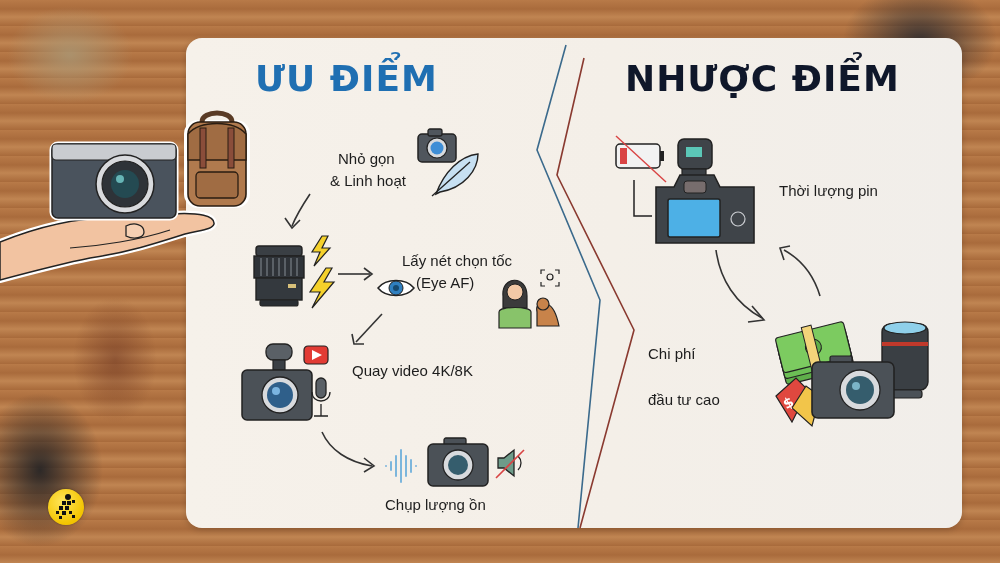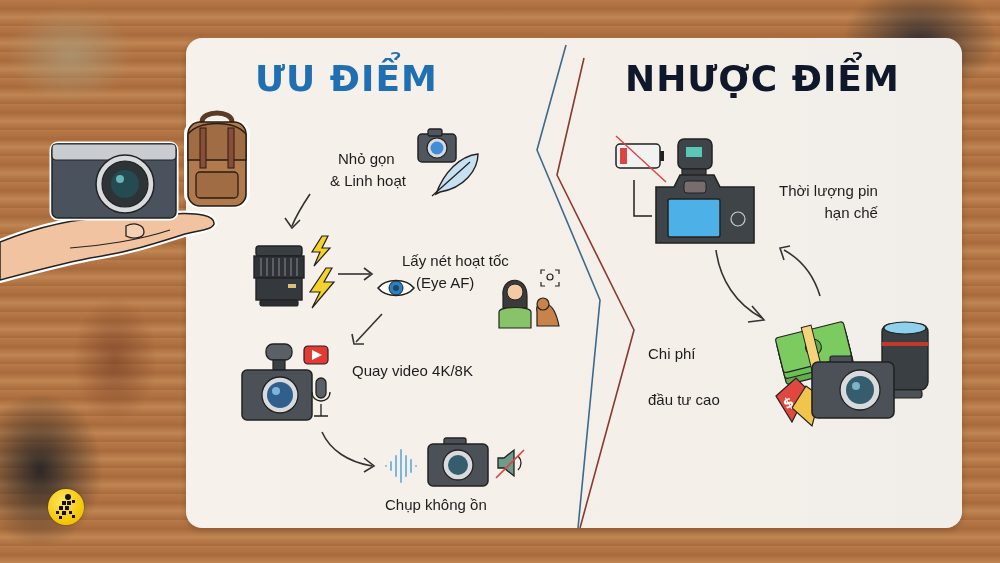--- a/index.html
+++ b/index.html
@@ -126,21 +126,21 @@
   <line x1="2" y1="8" x2="34" y2="8" stroke="#333" stroke-width="1.6"></line>
   <path d="M28,2 L36,8 L28,14" fill="none" stroke="#333" stroke-width="1.6"></path>
 </svg>
 
 <svg class="abs" style="left:376px;top:276px" width="40" height="24">
   <path d="M2,12 C10,2 30,2 38,12 C30,22 10,22 2,12 Z" fill="#fff" stroke="#222" stroke-width="1.5"></path>
   <circle cx="20" cy="12" r="7" fill="#2f7fbf" stroke="#222" stroke-width="1"></circle>
   <circle cx="20" cy="12" r="3" fill="#164a70"></circle>
 </svg>
 <div class="label" style="left:402px;top:250px">
-  <div>Lấy nét hoạt tốc</div>
+  <div>Lấy nét chọn tốc</div>
   <div style="padding-left:14px">(Eye AF)</div>
 </div>
 
 <svg class="abs" style="left:497px;top:268px" width="70" height="62">
   <path d="M6,28 C4,8 30,6 30,28 L30,40 L6,40 Z" fill="#3b3b3b" stroke="#222" stroke-width="1.2"></path>
   <circle cx="18" cy="24" r="8" fill="#f3c9a6" stroke="#222" stroke-width="1"></circle>
   <path d="M2,60 L2,44 C2,38 34,38 34,44 L34,60 Z" fill="#88c36a" stroke="#222" stroke-width="1.2"></path>
   <g>
     <path d="M40,58 L40,44 C38,36 46,32 50,36 C56,38 60,48 62,58 Z" fill="#c8834a" stroke="#222" stroke-width="1.2"></path>
     <circle cx="46" cy="36" r="6" fill="#c8834a" stroke="#222" stroke-width="1.2"></circle>
@@ -195,41 +195,40 @@
   <rect x="18" y="2" width="22" height="8" rx="2" fill="#4b5157" stroke="#222" stroke-width="1.3"></rect>
   <rect x="2" y="8" width="60" height="42" rx="5" fill="#4b5157" stroke="#222" stroke-width="1.5"></rect>
   <circle cx="32" cy="29" r="15" fill="#d8dadd" stroke="#222" stroke-width="1.3"></circle>
   <circle cx="32" cy="29" r="10" fill="#355d6d"></circle>
 </svg>
 <svg class="abs" style="left:494px;top:446px" width="34" height="34">
   <path d="M4,12 L10,12 L20,4 L20,30 L10,22 L4,22 Z" fill="#6e9c8a" stroke="#222" stroke-width="1.3"></path>
   <path d="M24,10 C28,14 28,20 24,24" fill="none" stroke="#222" stroke-width="1.3"></path>
   <line x1="2" y1="32" x2="30" y2="4" stroke="#d94444" stroke-width="1.6"></line>
 </svg>
-<div class="label" style="left:385px;top:494px">Chụp không ồn</div>
+<div class="label" style="left:385px;top:494px">Chụp lượng ồn</div>
 
 <svg class="abs" style="left:612px;top:136px" width="150" height="120">
   <rect x="4" y="8" width="44" height="24" rx="4" fill="#f2f2f2" stroke="#222" stroke-width="1.5"></rect>
   <rect x="48" y="15" width="4" height="10" fill="#222"></rect>
   <rect x="8" y="12" width="7" height="16" fill="#d94444"></rect>
   <line x1="4" y1="0" x2="54" y2="46" stroke="#d94444" stroke-width="1.4"></line>
   <path d="M22,44 L22,80 L40,80" fill="none" stroke="#222" stroke-width="1.5"></path>
 </svg>
 <svg class="abs" style="left:650px;top:135px" width="115" height="115">
   <rect x="28" y="4" width="34" height="30" rx="6" fill="#3f4449" stroke="#222" stroke-width="1.5"></rect>
   <rect x="36" y="12" width="16" height="10" fill="#5bc7b7"></rect>
   <rect x="32" y="34" width="24" height="8" fill="#3a3f44" stroke="#222" stroke-width="1.2"></rect>
   <path d="M6,52 L24,52 L30,40 L64,40 L70,52 L104,52 L104,108 L6,108 Z" fill="#3f4449" stroke="#222" stroke-width="1.6"></path>
   <rect x="34" y="46" width="22" height="12" rx="3" fill="#776d6d" stroke="#222" stroke-width="1"></rect>
   <rect x="18" y="64" width="52" height="38" rx="2" fill="#4db0e6" stroke="#222" stroke-width="1.5"></rect>
   <circle cx="88" cy="84" r="7" fill="#3f4449" stroke="#c9ccd0" stroke-width="1.2"></circle>
 </svg>
 <div class="label" style="left:779px;top:180px;text-align:right">
   <div>Thời lượng pin</div>
-  <div>hạn chế</div>
 </div>
 
 <svg class="abs" style="left:710px;top:240px" width="120" height="90">
   <path d="M6,10 C10,40 26,64 52,78" fill="none" stroke="#333" stroke-width="1.6"></path>
   <path d="M42,66 L54,80 L38,82" fill="none" stroke="#333" stroke-width="1.6"></path>
   <path d="M110,56 C104,36 92,20 74,10" fill="none" stroke="#333" stroke-width="1.6"></path>
   <path d="M80,6 L70,8 L74,20" fill="none" stroke="#333" stroke-width="1.6"></path>
 </svg>
 
 <div class="label" style="left:648px;top:343px">

